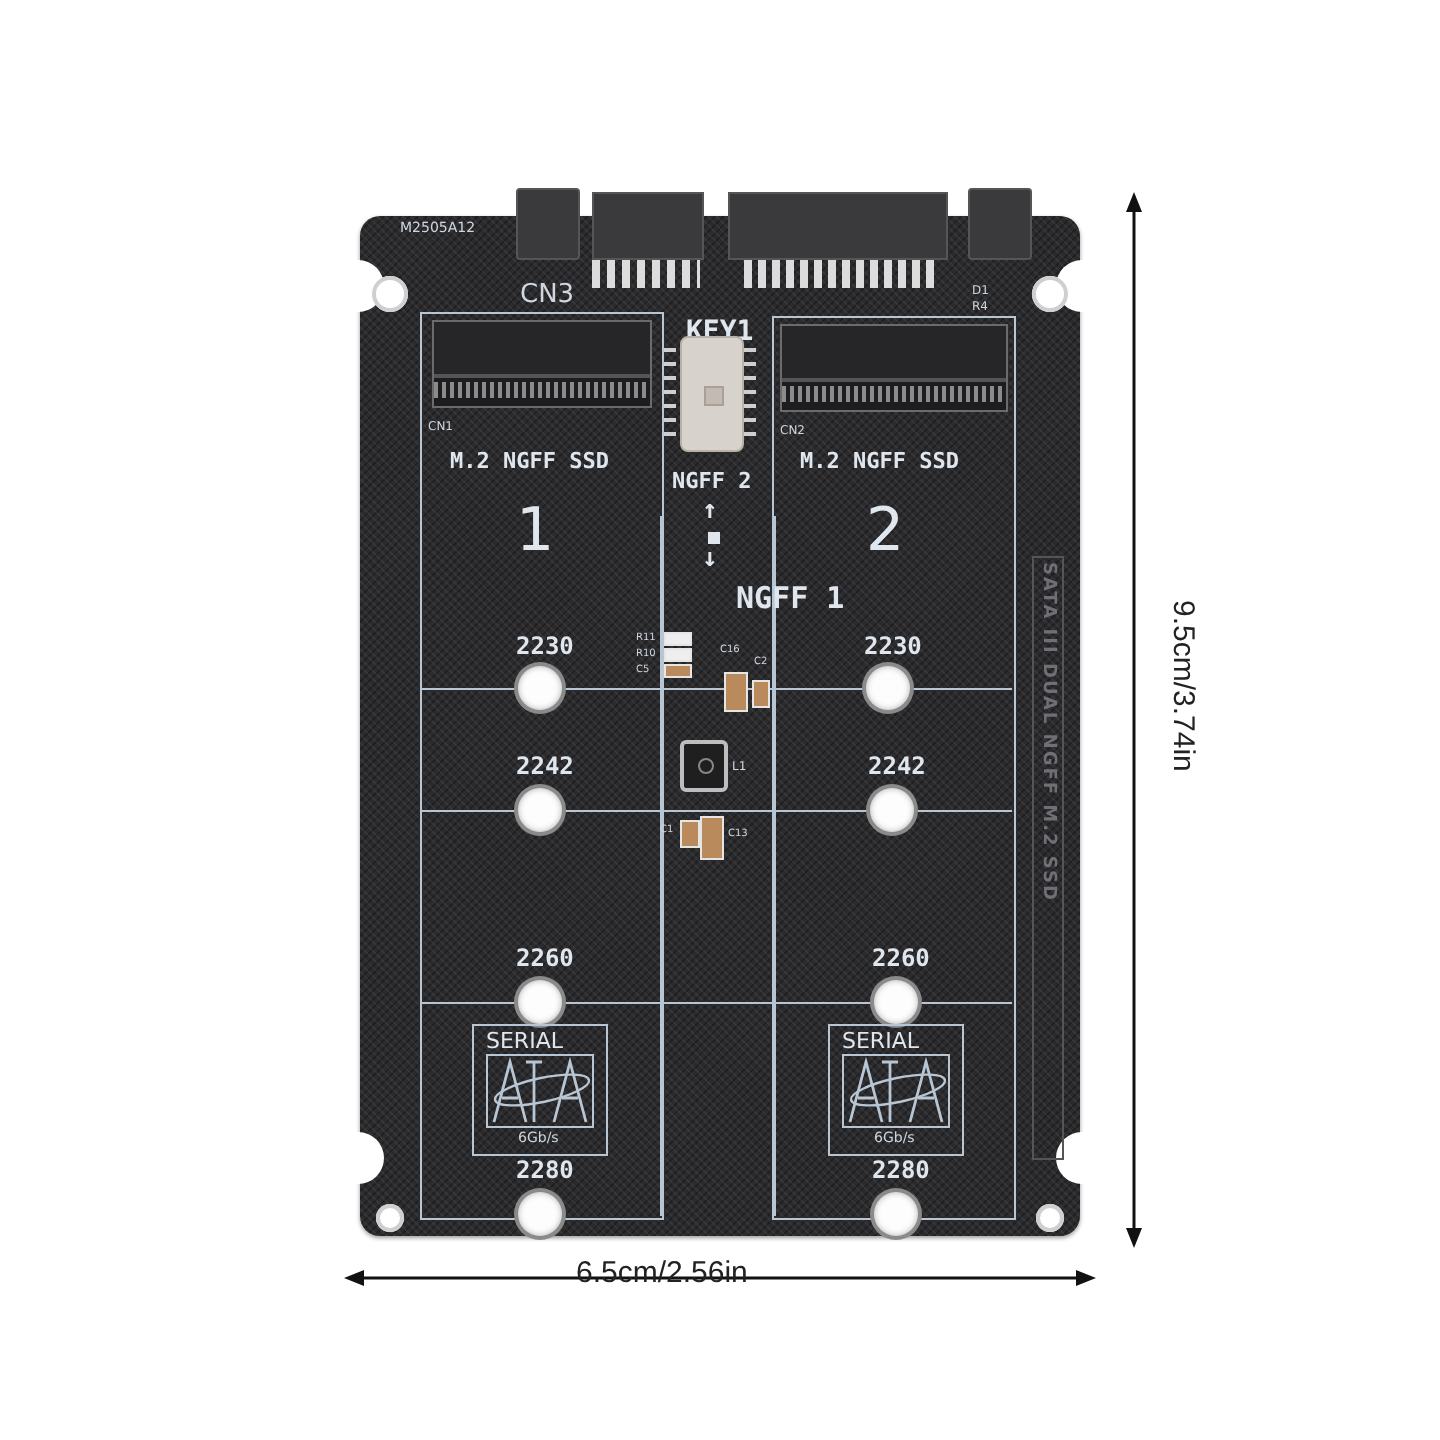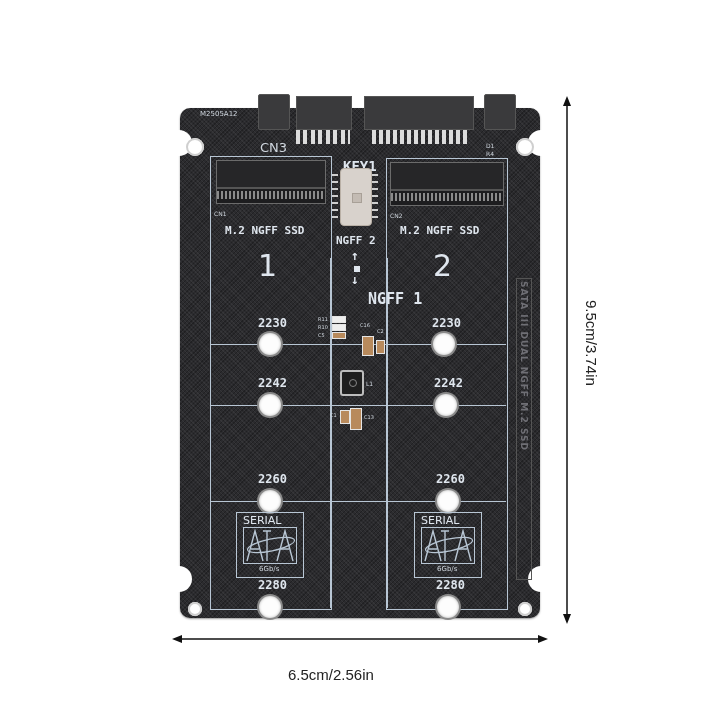--- a/index.html
+++ b/index.html
@@ -157,20 +157,20 @@
 <div class="sata-housing" style="left:484px;top:94px;width:30px;height:34px;border-radius:2px;"></div>
 
 <div style="position:absolute;left:296px;top:130px;width:54px;height:14px;background:repeating-linear-gradient(90deg,#dcdcdc 0 4px,transparent 4px 7.5px);"></div>
 <div style="position:absolute;left:372px;top:130px;width:98px;height:14px;background:repeating-linear-gradient(90deg,#dcdcdc 0 4px,transparent 4px 7px);"></div>
 
 <svg class="abs" style="left:170px;top:632px;" width="380" height="14">
   <line x1="8" y1="7" x2="372" y2="7" stroke="#111" stroke-width="1.5"></line>
   <polygon points="2,7 12,3 12,11" fill="#111"></polygon>
   <polygon points="378,7 368,3 368,11" fill="#111"></polygon>
 </svg>
-<span class="dim-label" style="left:288px;top:666px;">6.5cm/2.56in</span>
+<span class="dim-label" style="left:288px;top:628px;">6.5cm/2.56in</span>
 
 <svg class="abs" style="left:560px;top:94px;" width="14" height="532">
   <line x1="7" y1="8" x2="7" y2="524" stroke="#111" stroke-width="1.5"></line>
   <polygon points="7,2 3,12 11,12" fill="#111"></polygon>
   <polygon points="7,530 3,520 11,520" fill="#111"></polygon>
 </svg>
 <span class="dim-label" style="left:548px;top:355px;transform:rotate(90deg);transform-origin:left top;left:600px;top:300px;">9.5cm/3.74in</span>
 
 </body></html>

